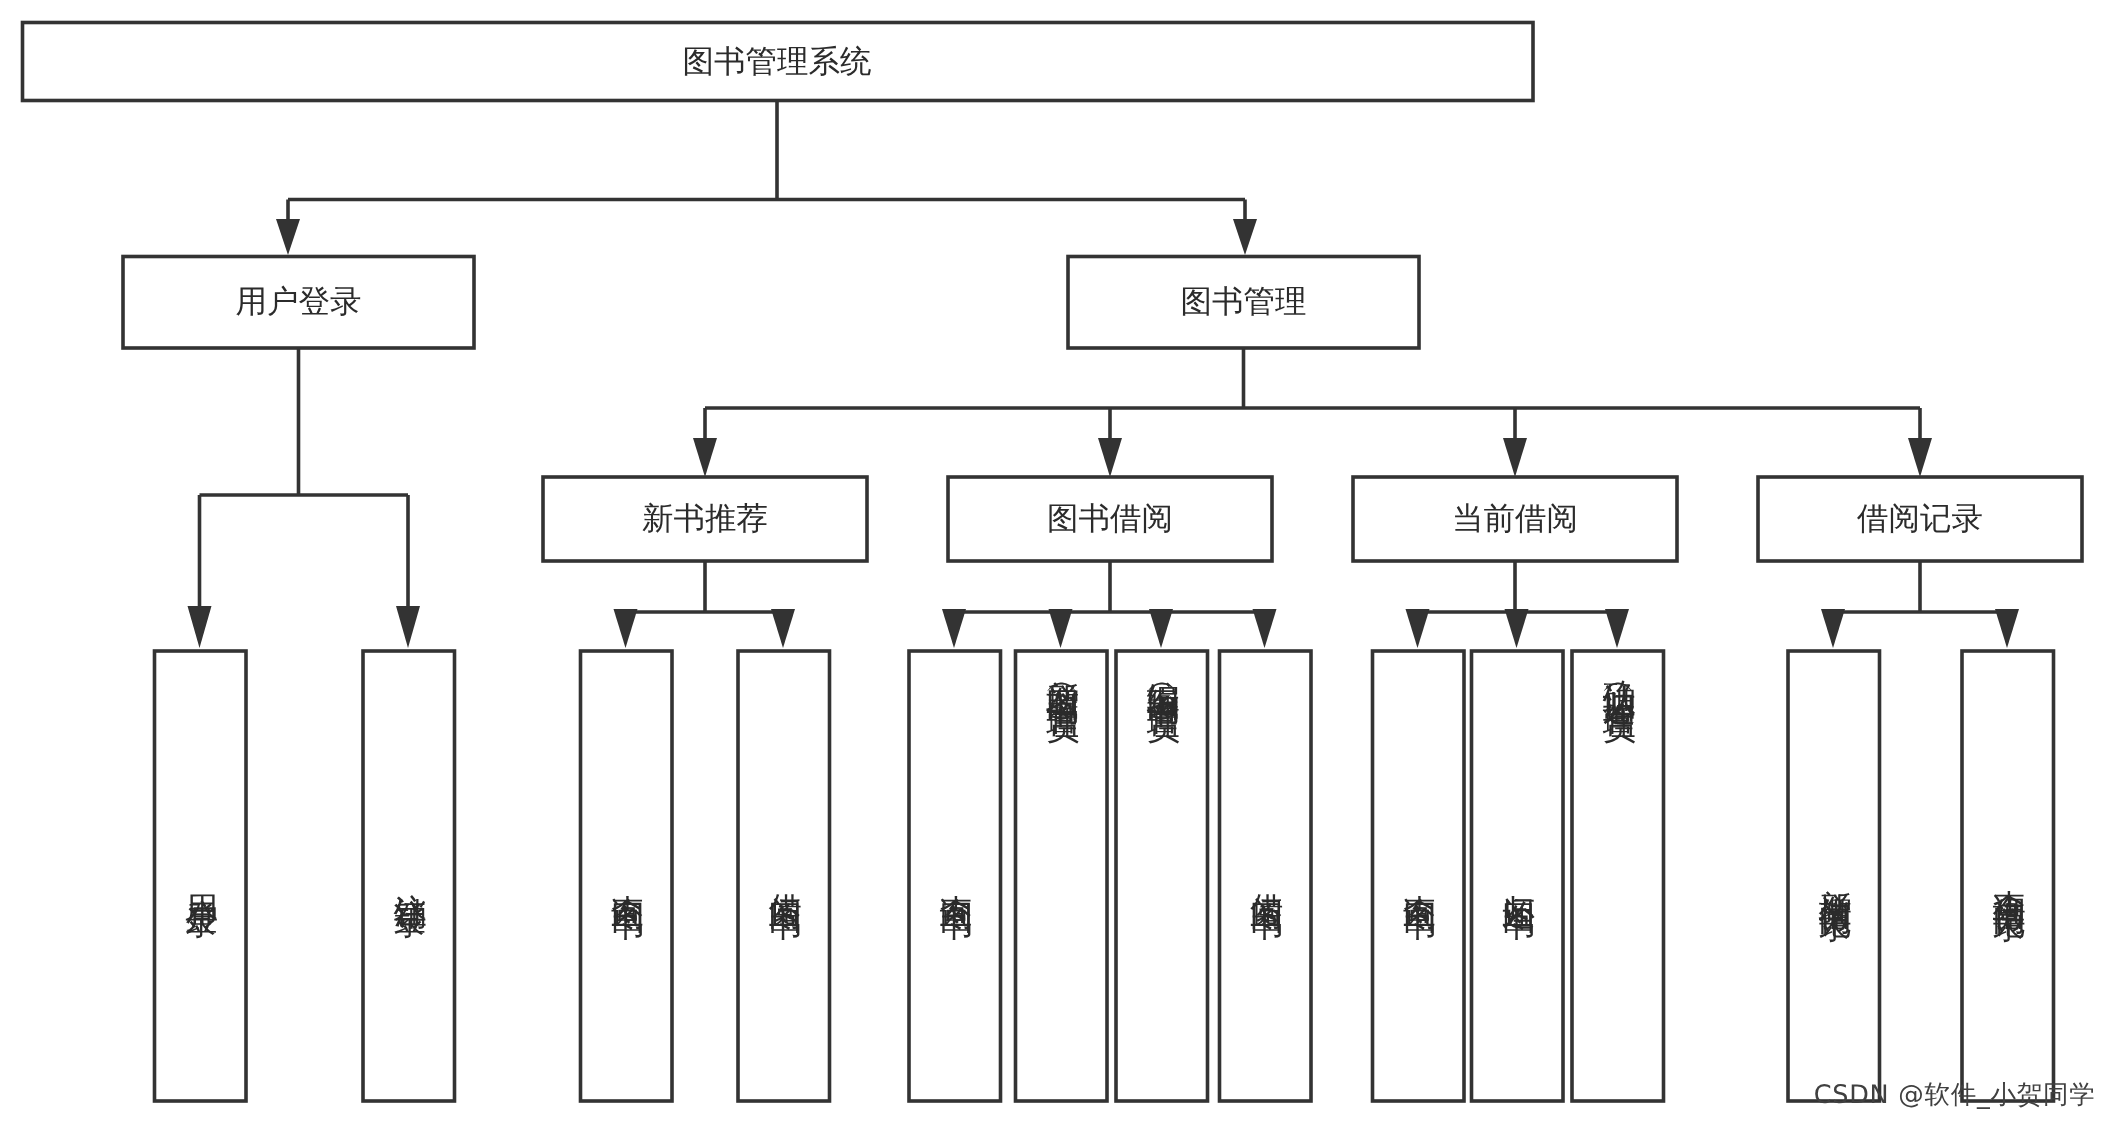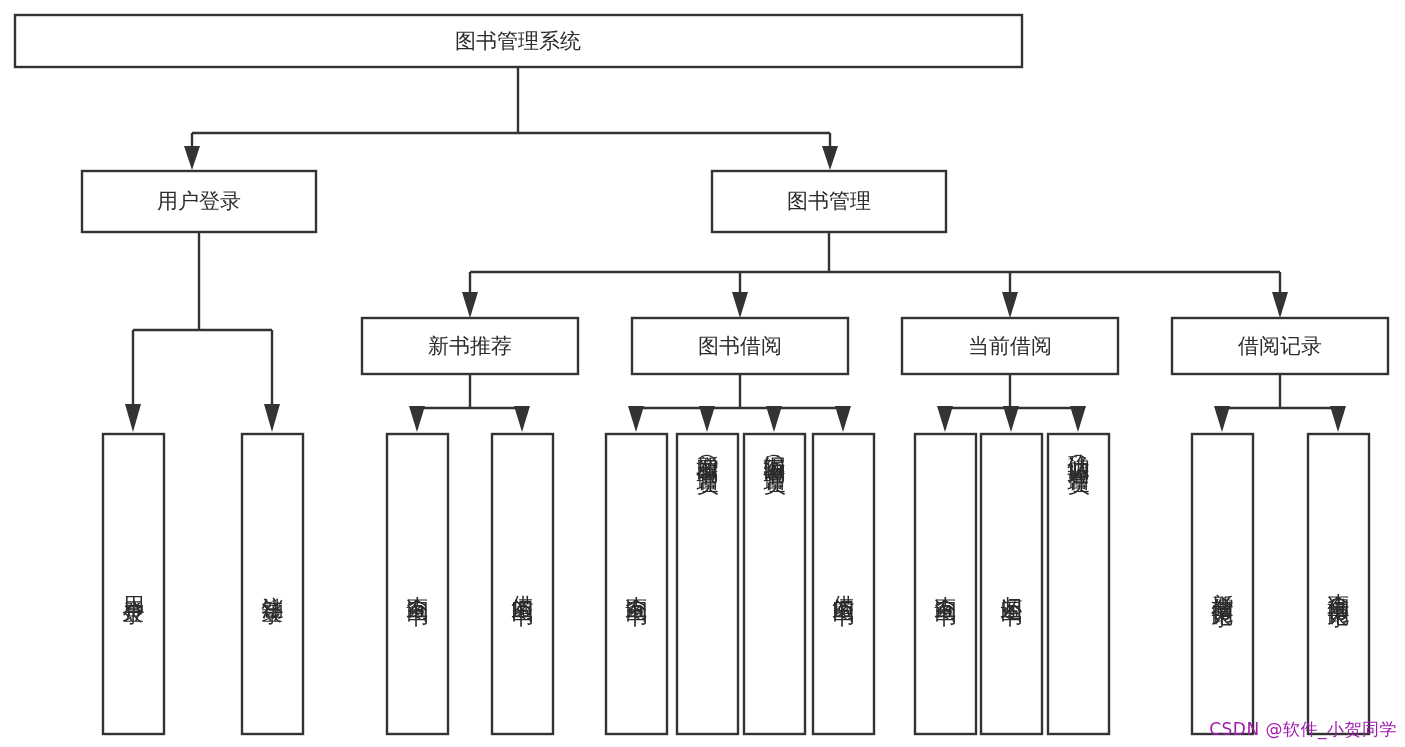--- a/index.html
+++ b/index.html
@@ -66,21 +66,21 @@
     color: #2b2b2b;
     white-space: nowrap;
     text-align: center;
   }
   .watermark {
     position: absolute;
     right: 8px;
     bottom: 6px;
     font-family: "DejaVu Sans", "Liberation Sans", sans-serif;
     font-size: 17px;
-    color: #a21caf;
+    color: #404040;
     letter-spacing: 0.5px;
     white-space: nowrap;
   }
 </style>
 </head>
 <body>
 
 <div id="diagram-root">
 
   <svg class="diagram-canvas" viewBox="0 0 1405 747" xmlns="http://www.w3.org/2000/svg">

